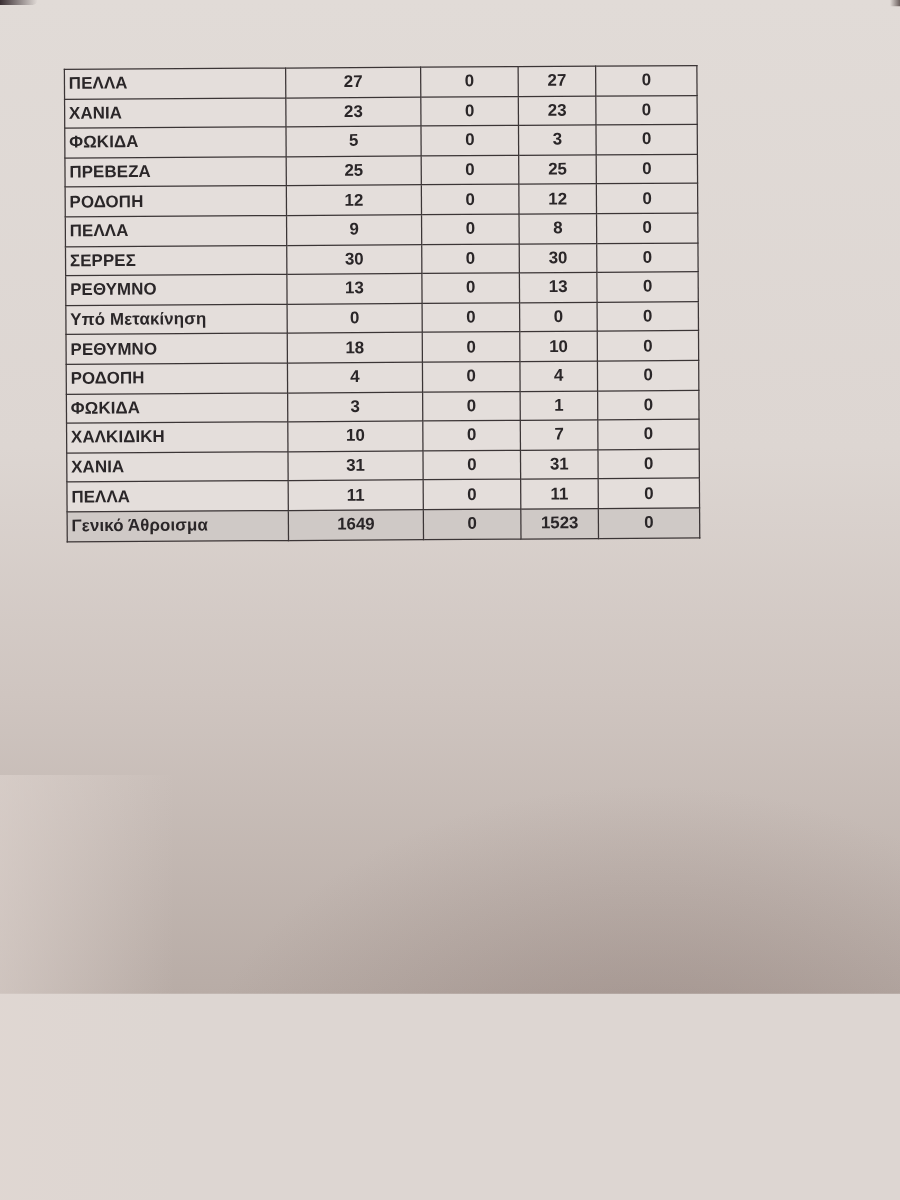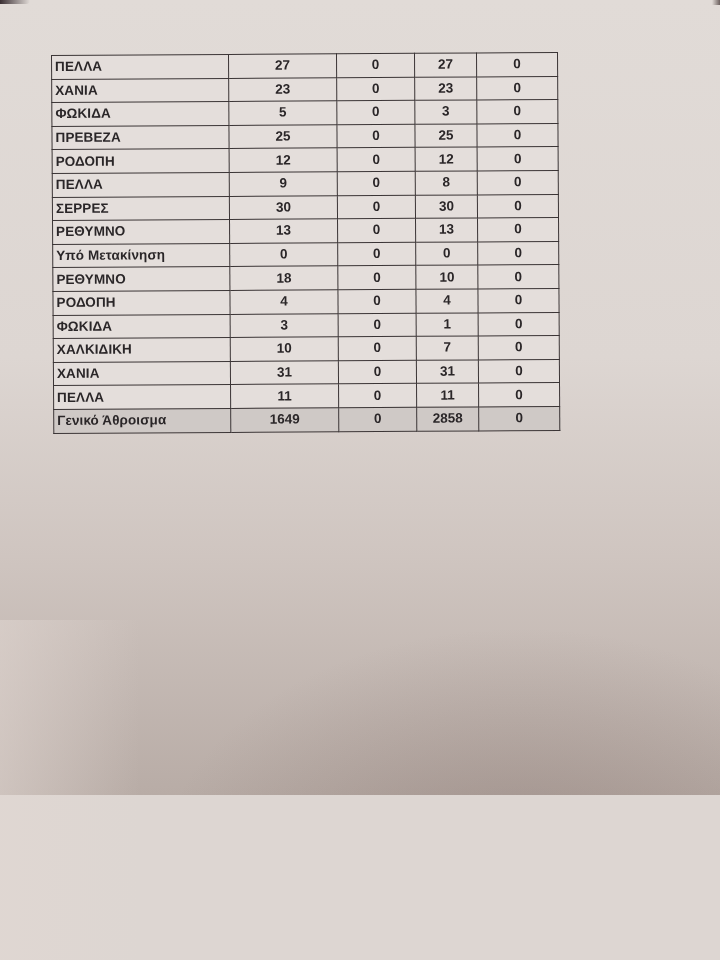--- a/index.html
+++ b/index.html
@@ -202,19 +202,19 @@
           <td class="name">ΠΕΛΛΑ</td>
           <td class="num">11</td>
           <td class="num">0</td>
           <td class="num">11</td>
           <td class="num">0</td>
         </tr>
         <tr class="total">
           <td class="name">Γενικό Άθροισμα</td>
           <td class="num">1649</td>
           <td class="num">0</td>
-          <td class="num">2858</td>
+          <td class="num">1523</td>
           <td class="num">0</td>
         </tr>
       </tbody>
     </table>
   </div>
 </div>
 
 </body></html>

